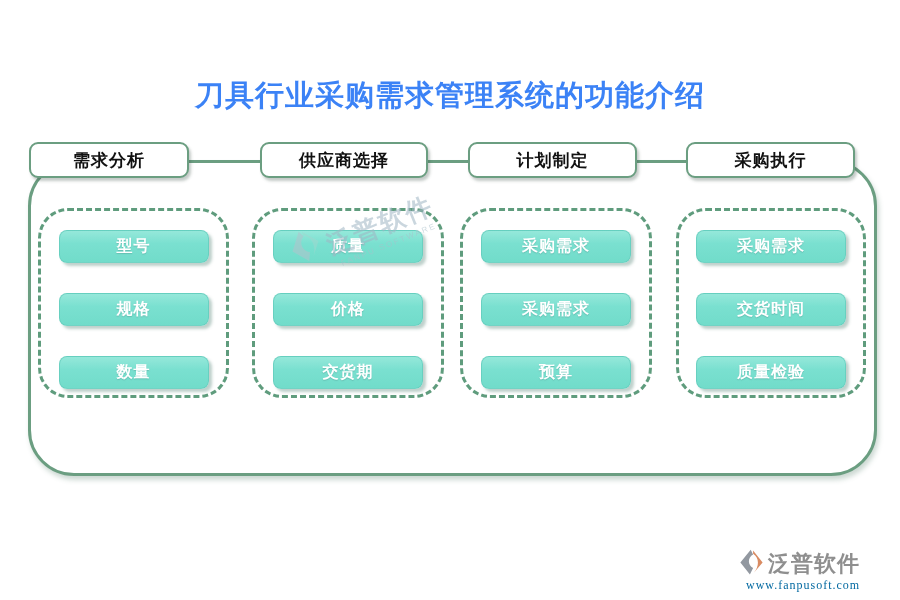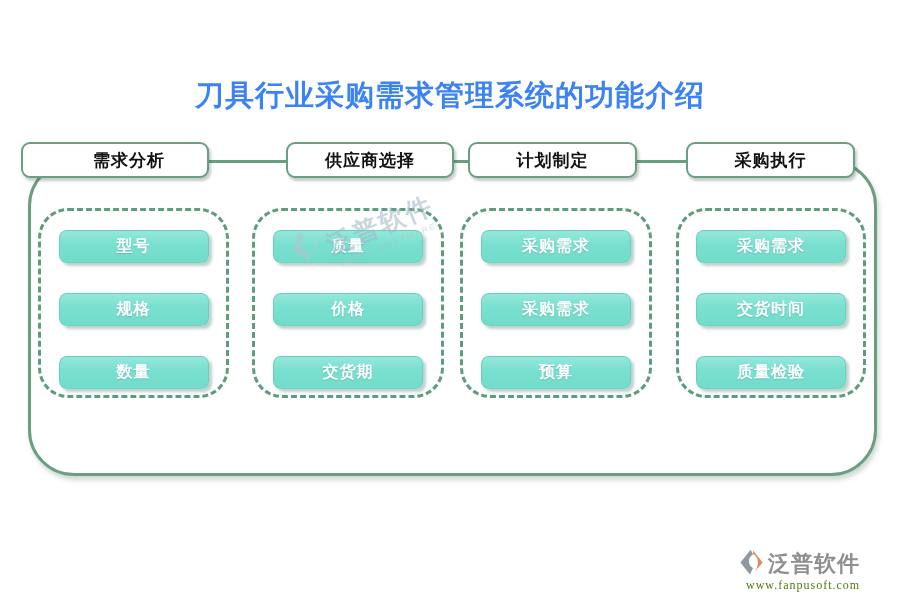--- a/index.html
+++ b/index.html
@@ -22,22 +22,22 @@
   }
   
   .tab{
     position:absolute;top:142px;height:32px;z-index:3;
     background:#fff;border:2px solid #6b9e81;border-radius:9px;
     box-shadow:2px 3px 3px rgba(60,80,70,0.30);
     display:flex;align-items:center;justify-content:center;
     font-family:"Liberation Serif",serif;font-weight:bold;font-size:17px;color:#111;
     letter-spacing:1px;
   }
-  .t0{left:21px;width:156px;padding-left:28px;}
-  .t1{left:260px;width:164px;margin-left:26px;}
+  .t0{left:29px;width:156px;}
+  .t1{left:260px;width:164px;}
   .t2{left:468px;width:165px;}
   .t3{left:686px;width:165px;text-align:center;}
   
   .panel{
     position:absolute;top:208px;height:190px;z-index:2;
     border:3px dashed #5f9c7d;border-radius:30px;
     display:flex;flex-direction:column;align-items:center;
     padding-top:19px;gap:30px;box-sizing:border-box;background:transparent;
   }
   .p0{left:38px;width:191px;}
@@ -75,21 +75,21 @@
   
   .footer{position:absolute;right:16px;bottom:8px;width:150px;height:44px;z-index:5;}
   .f-icon{position:absolute;left:4px;top:0;}
   .f-brand{
     position:absolute;left:34px;top:1px;
     font-family:"Liberation Serif",serif;font-weight:bold;font-size:22px;
     color:#8f8f8f;letter-spacing:1px;
   }
   .f-url{
     position:absolute;left:12px;top:30px;
-    font-size:12px;color:#4d7c0f;letter-spacing:1px;
+    font-size:12px;color:#0369a1;letter-spacing:1px;
     font-family:"Liberation Serif",serif;
   }
 </style>
 </head>
 <body>
 
 <div class="canvas">
 
   <h1 class="title">刀具行业采购需求管理系统的功能介绍</h1>
 

